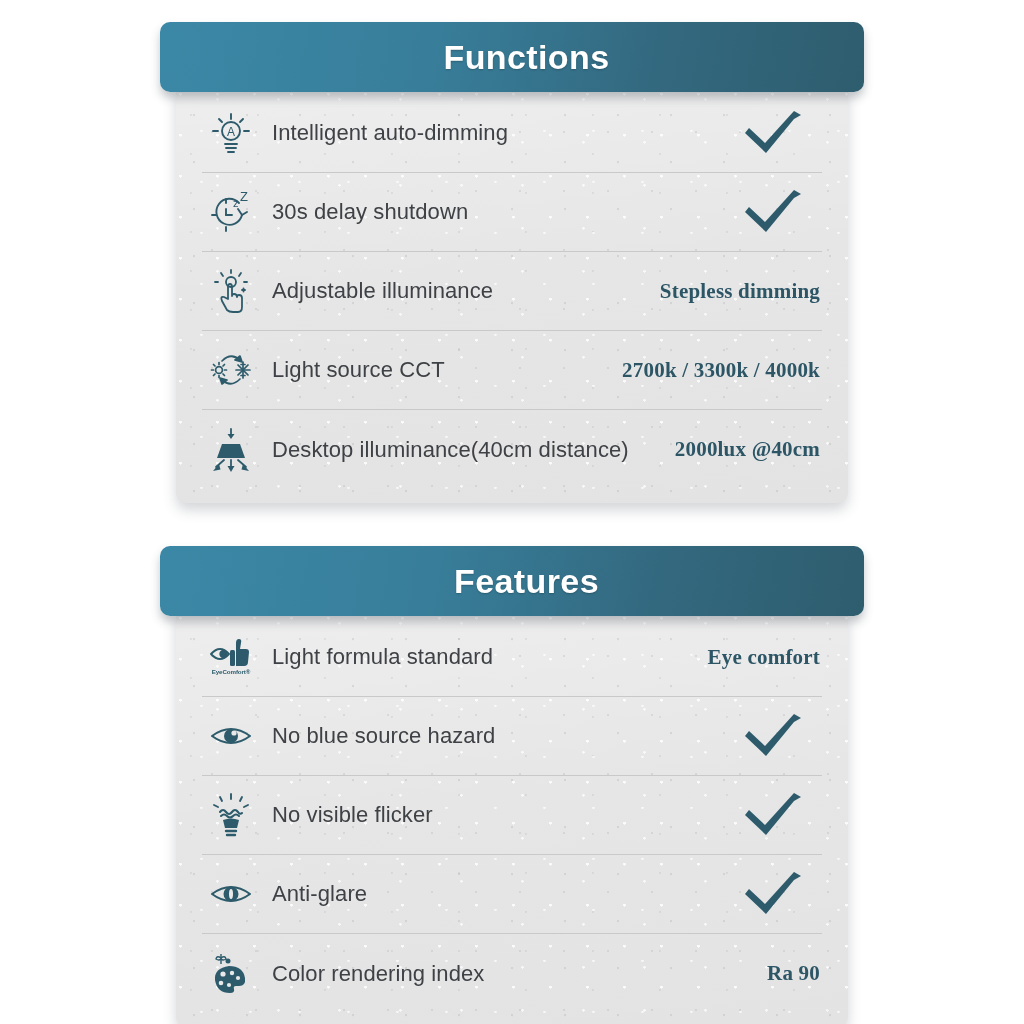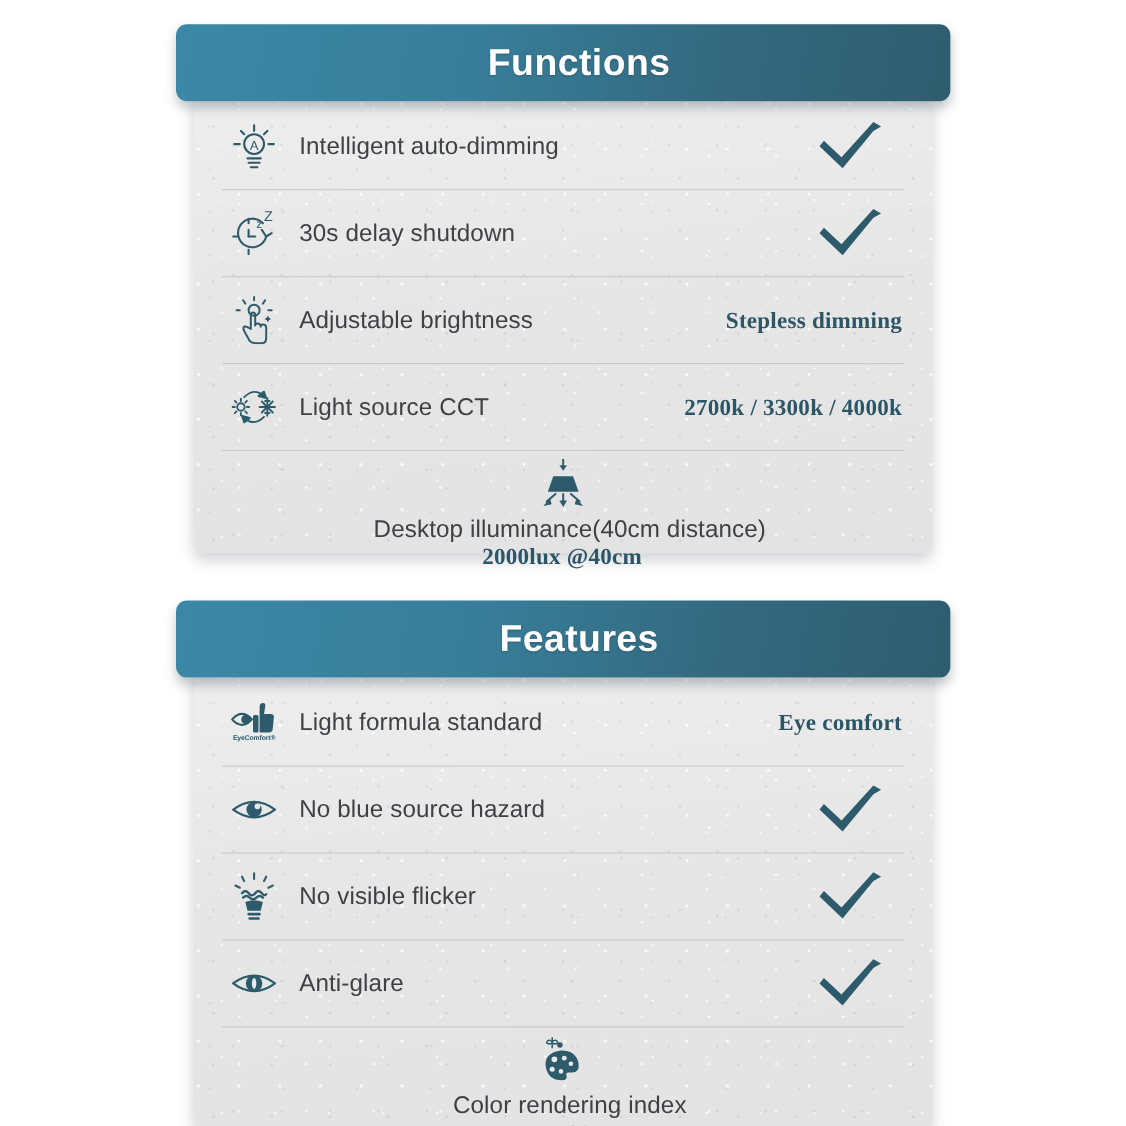--- a/index.html
+++ b/index.html
@@ -70,21 +70,21 @@
   }
 
   
   .row {
     position: relative;
     display: flex;
     align-items: center;
     height: 79px;
     border-bottom: 1px solid #c9c9c9;
   }
-  .row:last-child { border-bottom: none; flex-direction: column; }
+  .row:last-child { border-bottom: none; }
 
   .row-icon {
     flex: 0 0 58px;
     height: 52px;
     display: flex;
     align-items: center;
     justify-content: center;
     color: #2d5b6b;
   }
   .row-icon svg { display: block; }
@@ -199,21 +199,21 @@
             <line x1="20" y1="1" x2="20" y2="4"></line>
             <line x1="10" y1="4" x2="12" y2="7"></line>
             <line x1="30" y1="4" x2="28" y2="7"></line>
             <line x1="4" y1="13" x2="7" y2="13"></line>
             <line x1="33" y1="13" x2="36" y2="13"></line>
             <line x1="31" y1="21" x2="34" y2="21"></line>
             <line x1="32.5" y1="19.5" x2="32.5" y2="22.5"></line>
             <path d="M17 18 L17 30 L13 28 Q9 27 11 32 L16 41 Q18 43 22 43 L27 43 Q31 43 31 38 L31 29 Q31 26 28 26 Q26 26 26 28 Q26 25 23 25 Q21 25 21 27 L21 18 Q21 15 19 15 Q17 15 17 18 Z"></path>
           </svg>
         </div>
-        <div class="row-label">Adjustable brightness</div>
+        <div class="row-label">Adjustable illuminance</div>
         <div class="row-value">Stepless dimming</div>
       </div>
 
       <div class="row">
         <div class="row-icon">
           <svg width="50" height="44" viewBox="0 0 50 44" fill="none" stroke="currentColor" stroke-width="1.7" stroke-linecap="round" stroke-linejoin="round">
             <path d="M16 13 Q25 4 34 12"></path>
             <path d="M36 14 L34 8 L29 12 Z" fill="currentColor"></path>
             <path d="M34 31 Q25 40 16 32"></path>
             <path d="M14 30 L16 36 L21 32 Z" fill="currentColor"></path>

